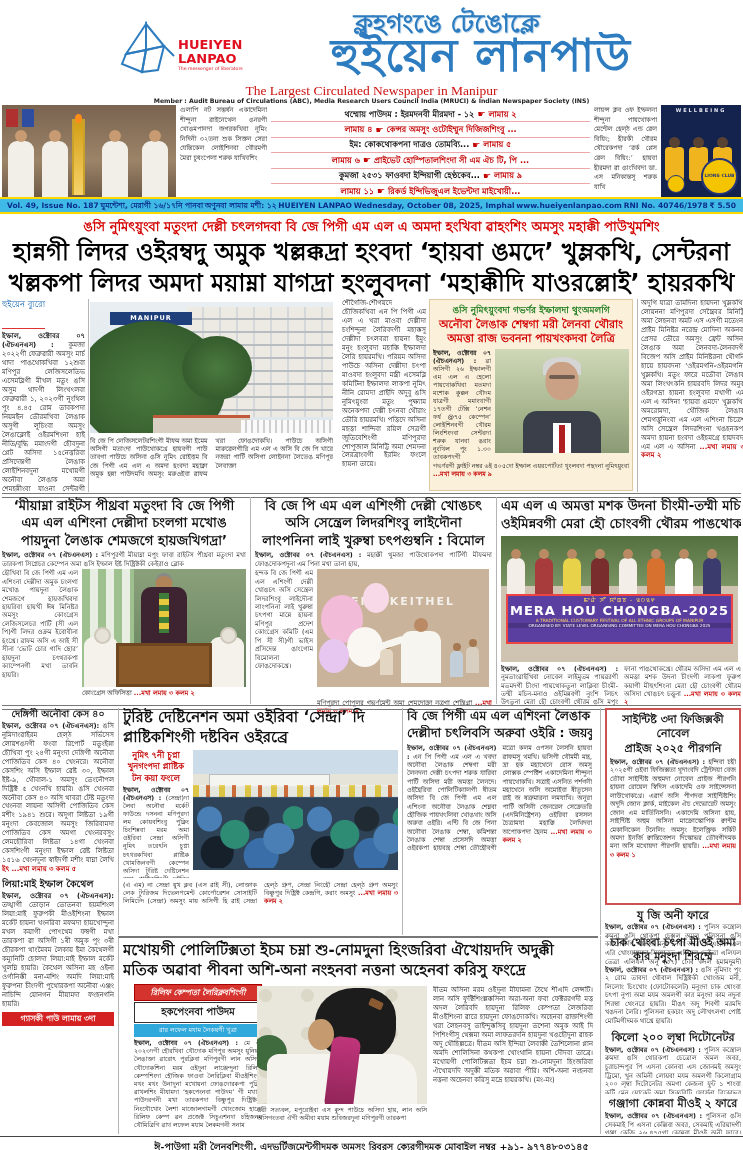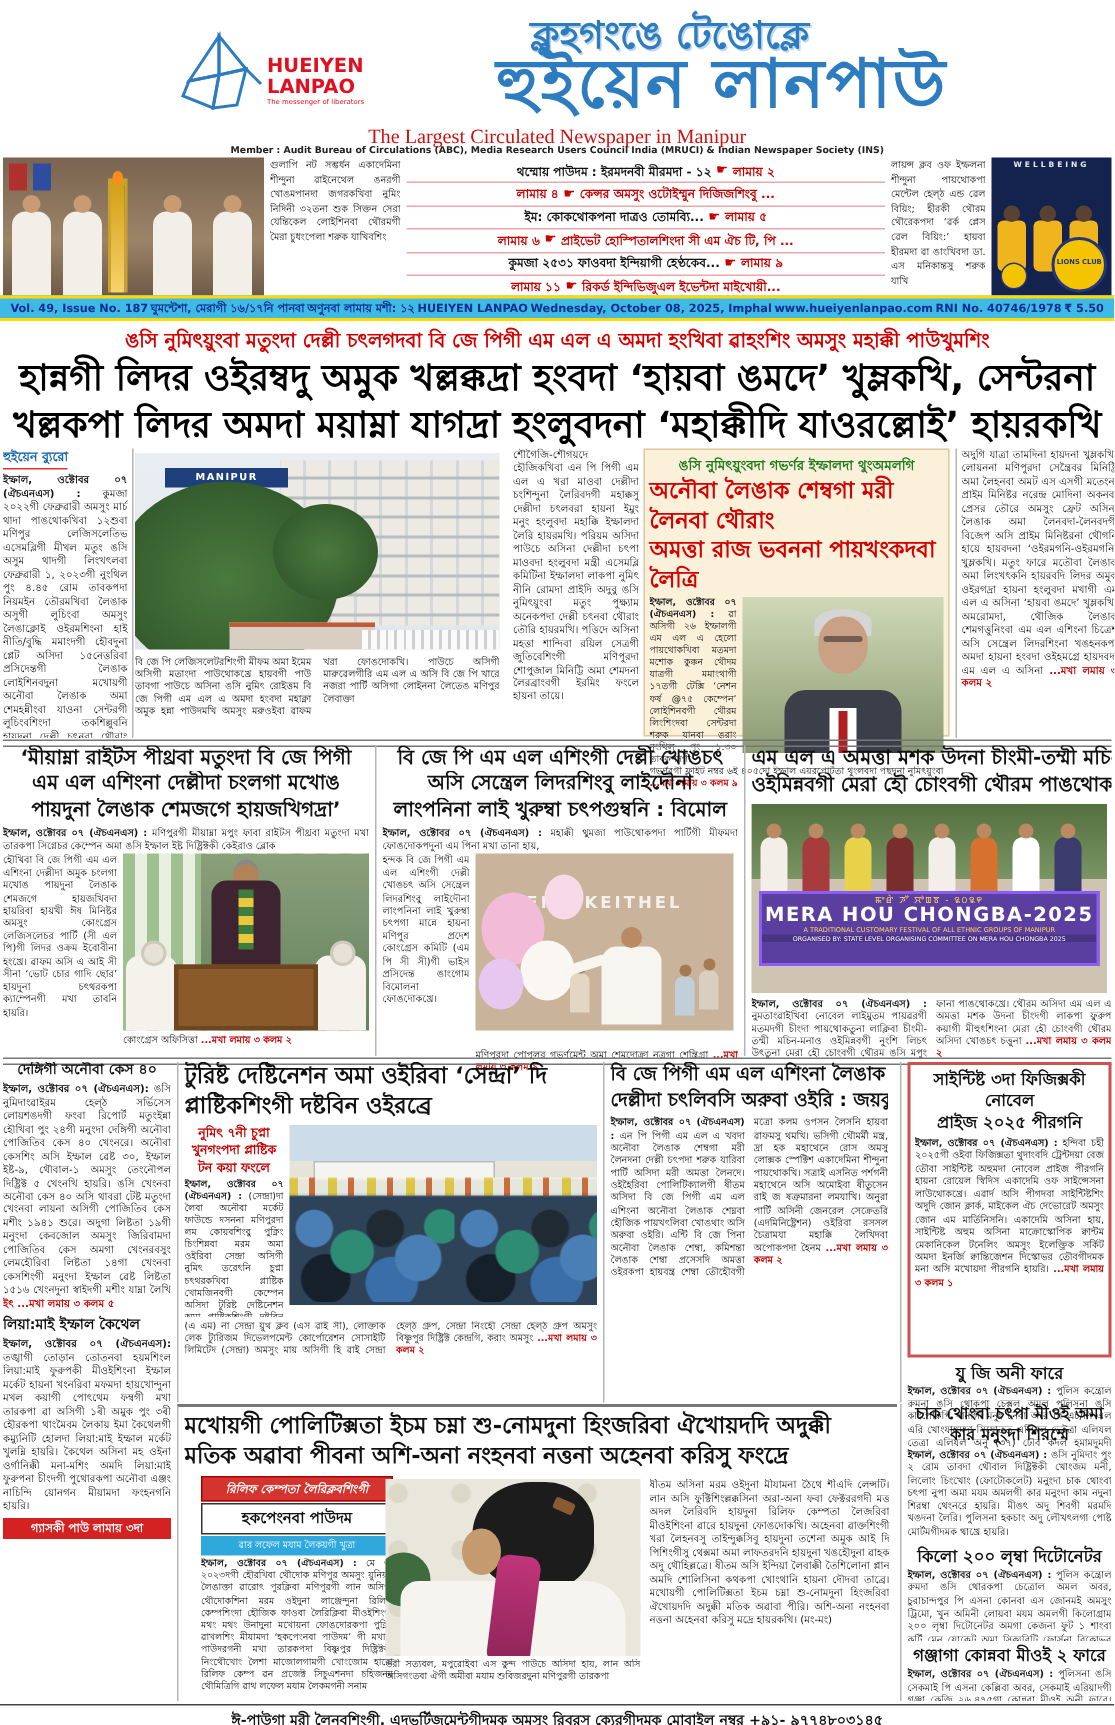--- a/index.html
+++ b/index.html
@@ -57,38 +57,38 @@
 
   
   #kicker{position:absolute;left:0;right:0;top:217px;text-align:center;font-size:13px;font-weight:bold;color:#d40000;}
   .bigh{position:absolute;left:0;right:0;text-align:center;font-size:24px;font-weight:bold;color:#000;
         white-space:nowrap;overflow:hidden;letter-spacing:0;}
   #bh1{top:233px;} #bh2{top:264px;}
 
   
   #row1{position:absolute;left:0;top:299px;width:743px;height:194px;}
   #r1c1{position:absolute;left:2px;top:0;width:83px;height:193px;padding-right:3px;border-right:1px solid #b5b5b5;}
-  #byline{color:#1565ae;font-weight:bold;font-size:8.4px;display:inline-block;border-bottom:1.6px solid #d33;padding-bottom:2px;margin-bottom:3px;}
+  #byline{color:#1565ae;font-weight:normal;font-size:8.4px;display:inline-block;border-bottom:1.6px solid #d33;padding-bottom:18px;margin-bottom:3px;}
   #ph-bhawan{left:90px;top:3px;width:243px;height:131px;background:linear-gradient(#e8eef2,#dfe7ec);}
   #bhawan-bldg{position:absolute;right:0;top:5px;width:60%;height:84%;background:#eceae3;
      background-image:repeating-linear-gradient(180deg,transparent 0 11px,#b8bdc2 11px 13px),
                       repeating-linear-gradient(90deg,transparent 0 15px,#d4d8db 15px 17px);}
   #bhawan-sign{position:absolute;right:58%;top:10px;width:82px;height:13px;background:#1e3f7a;color:#fff;
      font-size:6.5px;font-weight:bold;text-align:center;line-height:13px;letter-spacing:1px;}
   .tree{position:absolute;border-radius:50%;background:radial-gradient(#4a7a3e,#2c4f26);}
   #bhawan-fence{position:absolute;bottom:0;right:0;width:38%;height:13px;
      background:repeating-linear-gradient(90deg,#fafafa 0 4px,#cfcfcf 4px 6px);}
   #bhawan-bus{position:absolute;bottom:0;left:26%;width:40%;height:15px;background:#d8cfc2;
      border-top:3px solid #c05a38;}
   #r1cap{position:absolute;left:90px;top:138px;width:243px;height:54px;column-count:2;column-gap:8px;}
   #r1c3{position:absolute;left:339px;top:0;width:84px;height:193px;padding:0 3px;}
   #govbox{position:absolute;left:429px;top:0;width:204px;height:192px;background:#fbf0da;border:1px solid #e0c9a0;
           box-sizing:border-box;padding:3px;}
   #gb-header{color:#1e7d1e;font-weight:bold;font-size:9px;text-align:center;}
-  .gb-h{color:#d40000;font-weight:bold;font-size:15px;line-height:1.3;}
+  .gb-h{color:#d40000;font-weight:bold;font-size:11px;text-align:center;line-height:1.3;}
   #gb-flex{display:flex;gap:4px;margin-top:2px;}
   #gb-text{width:58px;font-size:6.2px;line-height:1.3;text-align:justify;overflow:hidden;height:110px;}
   #ph-governor{position:relative;flex:1;height:104px;background:linear-gradient(180deg,#cfd8b8 0%,#a7b58e 60%,#8a9a74);overflow:hidden;}
   #gov-hair{position:absolute;left:50%;top:8px;transform:translateX(-50%);width:38px;height:18px;background:#d5d5d5;border-radius:50% 50% 0 0;}
   #gov-head{position:absolute;left:50%;top:13px;transform:translateX(-50%);width:33px;height:38px;background:#caa184;border-radius:46%;}
   #gov-glass{position:absolute;left:50%;top:26px;transform:translateX(-50%);width:26px;height:4px;background:rgba(40,40,40,.55);border-radius:2px;}
   #gov-suit{position:absolute;left:50%;bottom:0;transform:translateX(-50%);width:78px;height:42px;background:#3a3f4a;border-radius:14px 14px 0 0;}
   #gov-shirt{position:absolute;left:50%;bottom:0;transform:translateX(-50%);width:18px;height:30px;background:#fff;}
   #gov-tie{position:absolute;left:50%;bottom:0;transform:translateX(-50%);width:6px;height:28px;background:#b02020;}
   #gb-cap{font-size:6.2px;line-height:1.28;text-align:justify;margin-top:3px;overflow:hidden;height:30px;}
@@ -120,21 +120,21 @@
   #bal-man{position:absolute;right:48px;bottom:4px;width:40px;height:52px;background:#f7f5ef;border-radius:10px 10px 0 0;}
   #bal-man::before{content:"";position:absolute;top:-13px;left:13px;width:14px;height:14px;border-radius:50%;background:#b98a63;}
   #bal-arm{position:absolute;right:84px;bottom:40px;width:30px;height:7px;background:#f7f5ef;transform:rotate(-18deg);border-radius:4px;}
   .crowdfig{position:absolute;width:13px;height:26px;border-radius:5px 5px 0 0;}
   .crowdfig::before{content:"";position:absolute;top:-8px;left:3px;width:8px;height:8px;border-radius:50%;background:#a57a52;}
   .h2l{font-size:13.2px;font-weight:bold;text-align:center;line-height:1.35;white-space:nowrap;overflow:hidden;}
   #ph-mera{position:relative;width:237px;height:126px;background:#cfc3b2;overflow:hidden;}
   #mera-fol{position:absolute;top:0;left:0;right:0;height:40%;background:linear-gradient(#55703f,#7a9464);}
   .mw{position:absolute;top:22px;width:18px;height:46px;border-radius:7px 7px 0 0;}
   .mw::before{content:"";position:absolute;top:-9px;left:4px;width:10px;height:10px;border-radius:50%;background:#b98a63;}
-  #mera-ban{position:absolute;left:5px;right:5px;top:58px;height:50px;background:#5b3fa0;border:2px solid #8b5cf6;
+  #mera-ban{position:absolute;left:5px;right:5px;top:58px;height:50px;background:#5b3fa0;border:2px solid #ef4444;
      box-sizing:border-box;text-align:center;color:#fff;overflow:hidden;}
   #mera-my{font-size:6px;color:#ffd75e;letter-spacing:1px;}
   #mera-main{font-size:13px;font-weight:bold;letter-spacing:1px;line-height:1.1;}
   #mera-sub{font-size:4.4px;color:#ffd75e;}
   #mera-org{font-size:4.2px;color:#fff;background:rgba(0,0,0,.18);}
   #artC .c2{column-count:2;column-gap:6px;font-size:6.5px;line-height:1.3;text-align:justify;height:44px;overflow:hidden;margin-top:3px;}
 
   
   #leftcol{position:absolute;left:2px;top:708px;width:112px;height:380px;overflow:hidden;}
   .shead{font-size:9.4px;font-weight:bold;text-align:center;line-height:1.25;}

